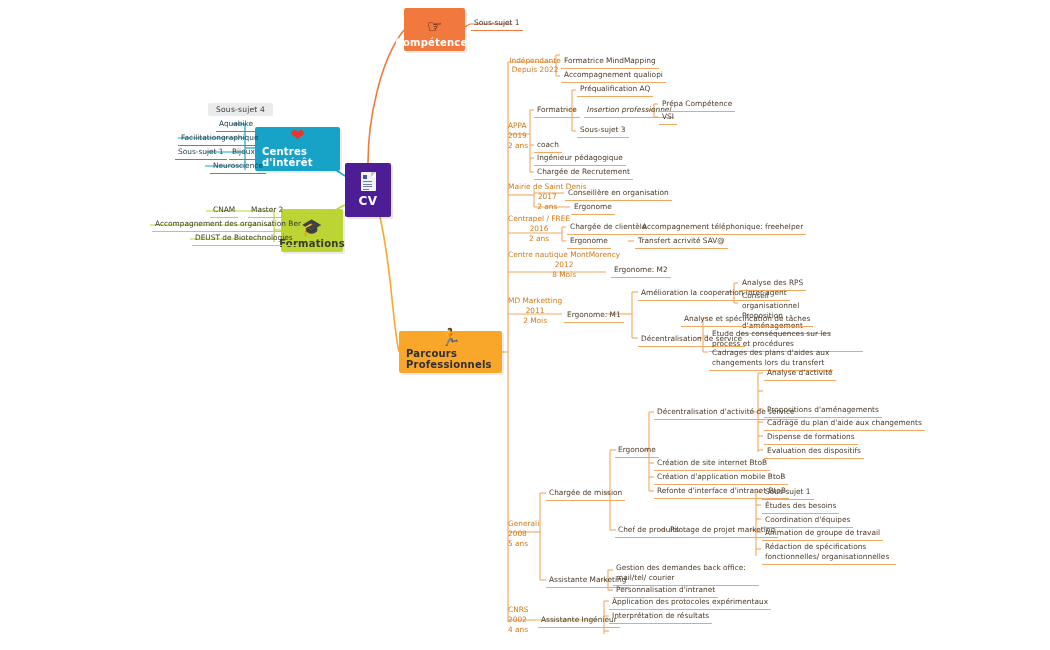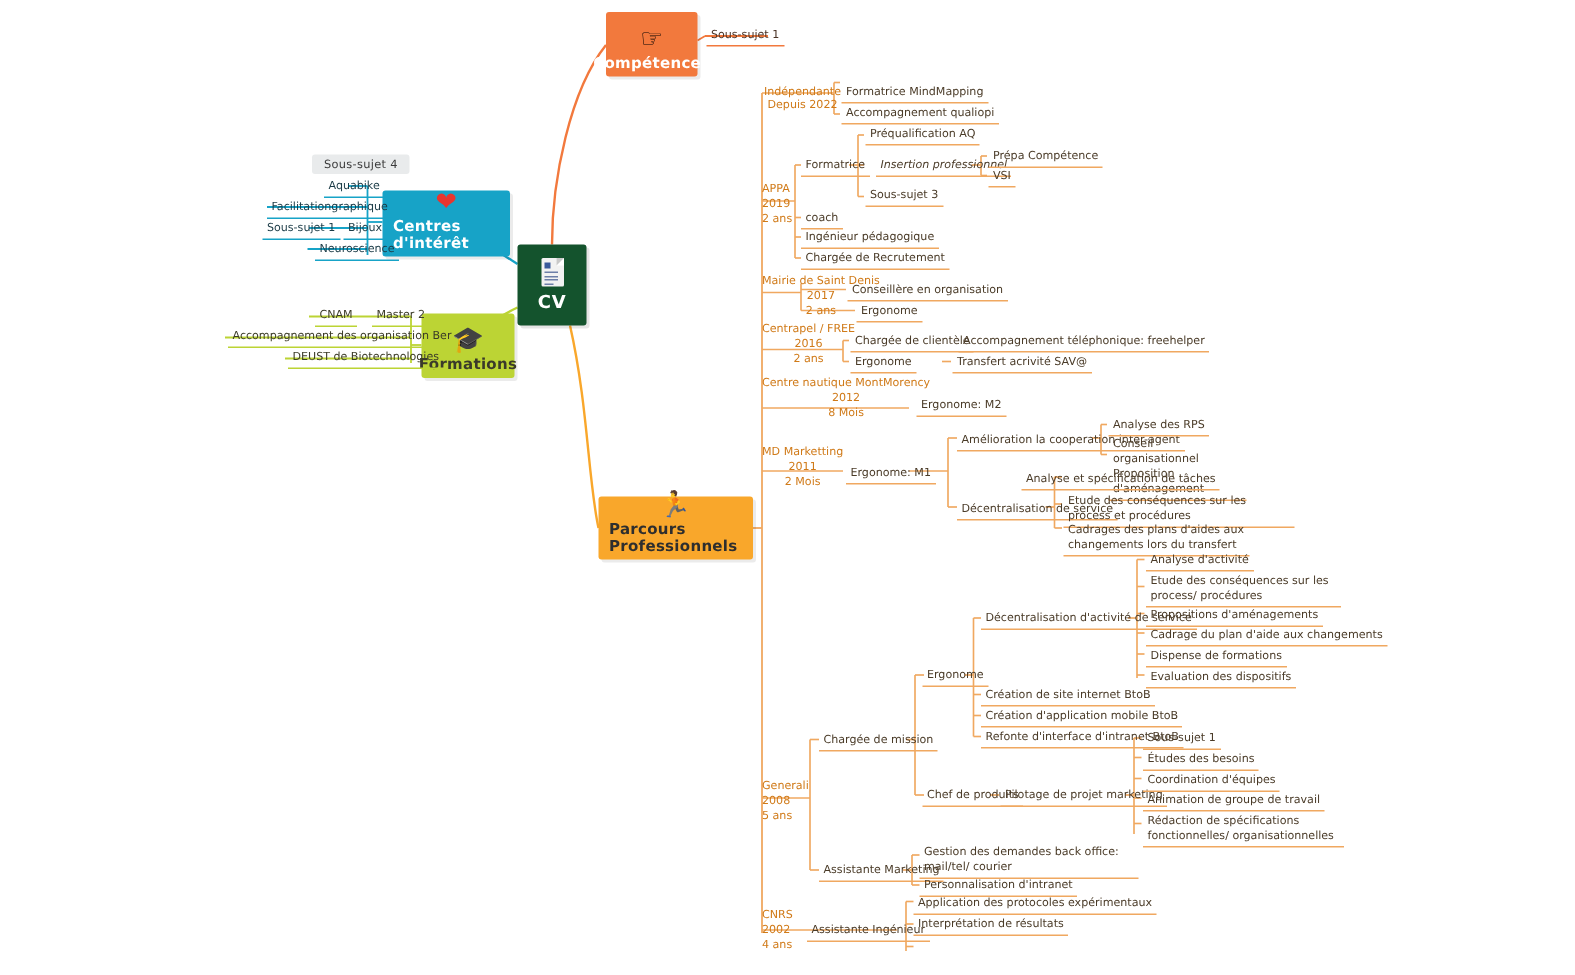--- a/index.html
+++ b/index.html
@@ -4,21 +4,21 @@
 <style>
   html,body{margin:0;padding:0;background:#ffffff;}
   body{width:1050px;height:650px;overflow:hidden;
        font-family:"DejaVu Sans","Liberation Sans",sans-serif;
        -webkit-font-smoothing:antialiased;}
   #canvas{position:relative;width:1050px;height:650px;}
 
   
   .cv-node{
     position:absolute;left:345px;top:163px;width:46px;height:54px;
-    background:#14532d;border-radius:2px;
+    background:#4c1d95;border-radius:2px;
     display:flex;flex-direction:column;align-items:center;justify-content:center;
     box-shadow:2px 2px 0 rgba(0,0,0,.10);
   }
   .cv-node .cv-label{color:#ffffff;font-size:12px;font-weight:600;letter-spacing:.5px;margin-top:3px;}
   .doc-ico{width:15px;height:19px;background:#f2f2f2;border-radius:1px;position:relative;}
   .doc-ico:after{content:"";position:absolute;right:0;top:0;border-width:0 0 5px 5px;
      border-style:solid;border-color:transparent transparent #ffffff #c9c9c9;}
   .doc-ico .ln{position:absolute;left:2.5px;height:1px;background:#6d7fa8;width:9px;}
   .doc-ico .ph{position:absolute;left:2.5px;top:3px;width:4px;height:4px;background:#3a5a9b;}
 
@@ -311,21 +311,20 @@
   <div class="leaf ul amber" style="left:546px;top:487px;">Chargée de mission</div>
   <div class="leaf ul amber" style="left:615px;top:444px;">Ergonome</div>
   <div class="leaf ul amber" style="left:615px;top:524px;">Chef de produits</div>
 
   <div class="leaf ul amber" style="left:654px;top:406px;">Décentralisation d'activité de service</div>
   <div class="leaf ul amber" style="left:654px;top:457px;">Création de site internet BtoB</div>
   <div class="leaf ul amber" style="left:654px;top:471px;">Création d'application mobile BtoB</div>
   <div class="leaf ul amber" style="left:654px;top:485px;">Refonte d'interface d'intranet BtoB</div>
 
   <div class="leaf ul amber" style="left:764px;top:367px;">Analyse d'activité</div>
-  <div class="leaf ul amber wrap" style="left:764px;top:381px;width:124px;">Etude des conséquences sur les process/ procédures</div>
   <div class="leaf ul amber" style="left:764px;top:404px;">Propositions d'aménagements</div>
   <div class="leaf ul amber" style="left:764px;top:417px;">Cadrage du plan d'aide aux changements</div>
   <div class="leaf ul amber" style="left:764px;top:431px;">Dispense de formations</div>
   <div class="leaf ul amber" style="left:764px;top:445px;">Evaluation des dispositifs</div>
 
   <div class="leaf ul amber" style="left:667px;top:524px;">Pilotage de projet marketing</div>
   <div class="leaf ul amber" style="left:762px;top:486px;">Sous-sujet 1</div>
   <div class="leaf ul amber" style="left:762px;top:500px;">Études des besoins</div>
   <div class="leaf ul amber" style="left:762px;top:514px;">Coordination d'équipes</div>
   <div class="leaf ul amber" style="left:762px;top:527px;">Animation de groupe de travail</div>

